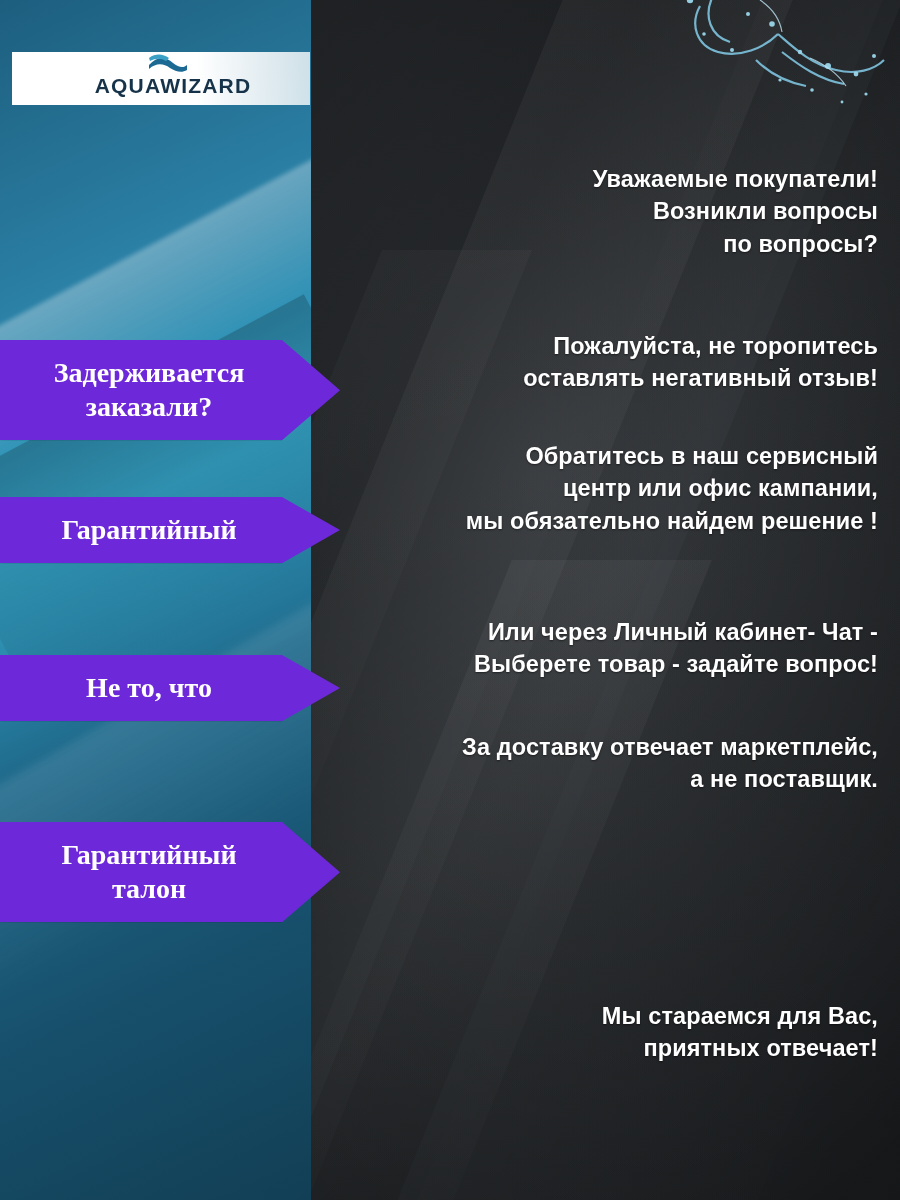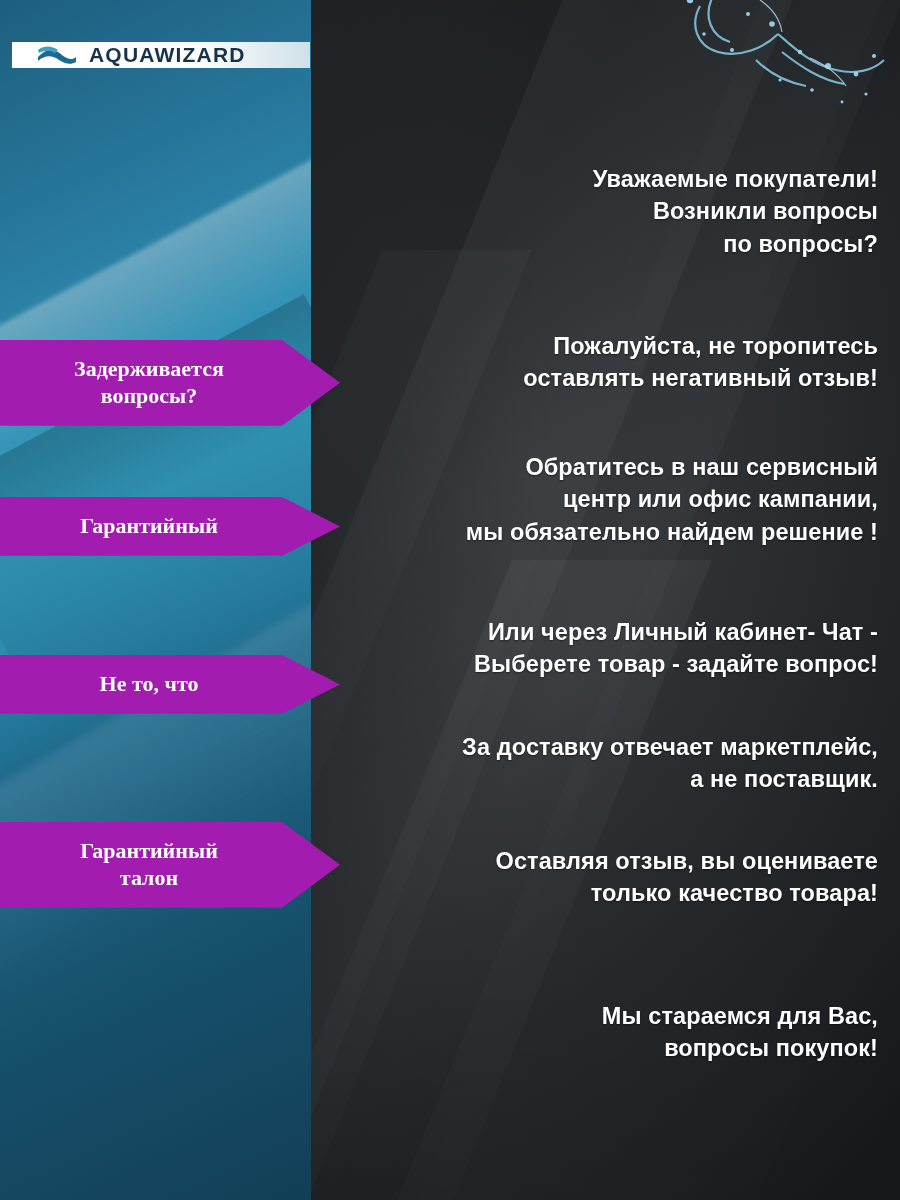--- a/index.html
+++ b/index.html
@@ -66,51 +66,52 @@
     position: absolute;
     left: -40px; top: 380px;
     width: 430px; height: 260px;
     background: linear-gradient(180deg, rgba(0,0,0,0.20), rgba(0,0,0,0));
     transform: rotate(-28deg);
   }
 
   
   .logo-box {
     position: absolute;
-    left: 12px; top: 42px;
-    width: 298px; height: 26px;
+    left: 12px; top: 52px;
+    width: 298px; height: 53px;
     background: linear-gradient(90deg, #ffffff 0%, #ffffff 62%, rgba(255,255,255,0.78) 100%);
     display: flex;
     align-items: center;
     padding-left: 24px;
     box-sizing: border-box;
+    flex-direction: column;
   }
   .logo-mark { margin-right: 11px; display: block; }
   .logo-text {
     font-family: "Liberation Sans", sans-serif;
     font-weight: bold;
     font-size: 21px;
     letter-spacing: 1.2px;
     color: #16334a;
   }
 
   
   .tag {
     position: absolute;
     left: 0;
     width: 340px;
     color: #ffffff;
     font-family: "Liberation Serif", serif;
     font-weight: bold;
-    font-size: 22px;
+    font-size: 28px;
     line-height: 1.22;
     text-align: center;
     box-sizing: border-box;
     padding: 16px 52px 16px 10px;
-    background: #a21caf;
+    background: #6d28d9;
     -webkit-clip-path: polygon(0 0, 282px 0, 340px 50%, 282px 100%, 0 100%);
     clip-path: polygon(0 0, 282px 0, 340px 50%, 282px 100%, 0 100%);
     filter: drop-shadow(0 3px 5px rgba(0,0,0,0.45));
   }
   .tag .inner { display: block; }
   .tag1 { top: 340px; }
   .tag2 { top: 497px; }
   .tag3 { top: 655px; }
   .tag4 { top: 822px; }
 
@@ -127,21 +128,21 @@
     text-align: right;
     font-family: "Liberation Sans", sans-serif;
     font-weight: bold;
     font-size: 23.5px;
     line-height: 1.38;
     letter-spacing: 0.1px;
     text-shadow: 0 1px 2px rgba(0,0,0,0.5);
   }
   .p1 { position: absolute; right: 22px; top: 163px;  width: 520px; }
   .p2 { position: absolute; right: 22px; top: 330px;  width: 520px; }
-  .p3 { position: absolute; right: 22px; top: 451px;  width: 548px; }
+  .p3 { position: absolute; right: 22px; top: 440px;  width: 548px; }
   .p4 { position: absolute; right: 22px; top: 616px;  width: 530px; }
   .p5 { position: absolute; right: 22px; top: 731px;  width: 540px; }
   .p6 { position: absolute; right: 22px; top: 845px;  width: 530px; }
   .p7 { position: absolute; right: 22px; top: 1000px; width: 530px; }
 
   
   .splash { position: absolute; right: 10px; top: -6px; width: 230px; height: 160px; }
 </style>
 </head>
 <body>
@@ -195,21 +196,21 @@
   <div class="logo-box">
     <svg class="logo-mark" width="42" height="22" viewBox="0 0 42 22">
       <path d="M2 13 C10 4, 18 4, 26 11 C32 16, 37 16, 40 13 L40 18 C35 21, 29 20, 23 16 C16 11, 9 11, 2 17 Z" fill="#1c6a94"></path>
       <path d="M2 6 C9 1, 16 2, 22 6 L19 9 C14 6, 9 6, 3 9 Z" fill="#3aa0c6"></path>
     </svg>
     <span class="logo-text">AQUAWIZARD</span>
   </div>
 
   <div class="tag tag1">
     <span class="inner">Задерживается</span>
-    <span class="inner">вопросы?</span>
+    <span class="inner">заказали?</span>
   </div>
   <div class="tag tag2">
     <span class="inner">Гарантийный</span>
   </div>
   <div class="tag tag3">
     <span class="inner">Не то, что</span>
   </div>
   <div class="tag tag4">
     <span class="inner">Гарантийный</span>
     <span class="inner">талон</span>
@@ -237,24 +238,20 @@
     <div class="para p4">
       <div>Или через Личный кабинет- Чат -</div>
       <div>Выберете товар - задайте вопрос!</div>
     </div>
 
     <div class="para p5">
       <div>За доставку отвечает маркетплейс,</div>
       <div>а не поставщик.</div>
     </div>
 
-    <div class="para p6">
-      <div>Оставляя отзыв, вы оцениваете</div>
-      <div>только  качество товара!</div>
-    </div>
 
     <div class="para p7">
       <div>Мы стараемся для Вас,</div>
-      <div>вопросы покупок!</div>
+      <div>приятных отвечает!</div>
     </div>
 
   </div>
 </div>
 
 </body></html>

